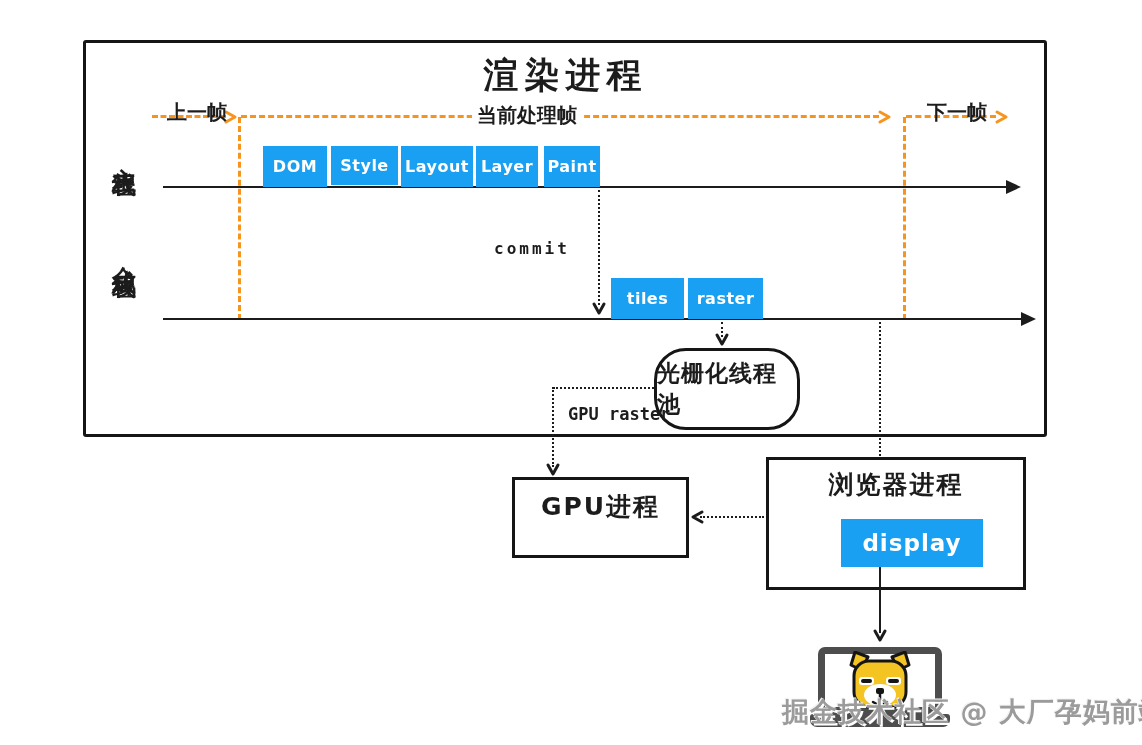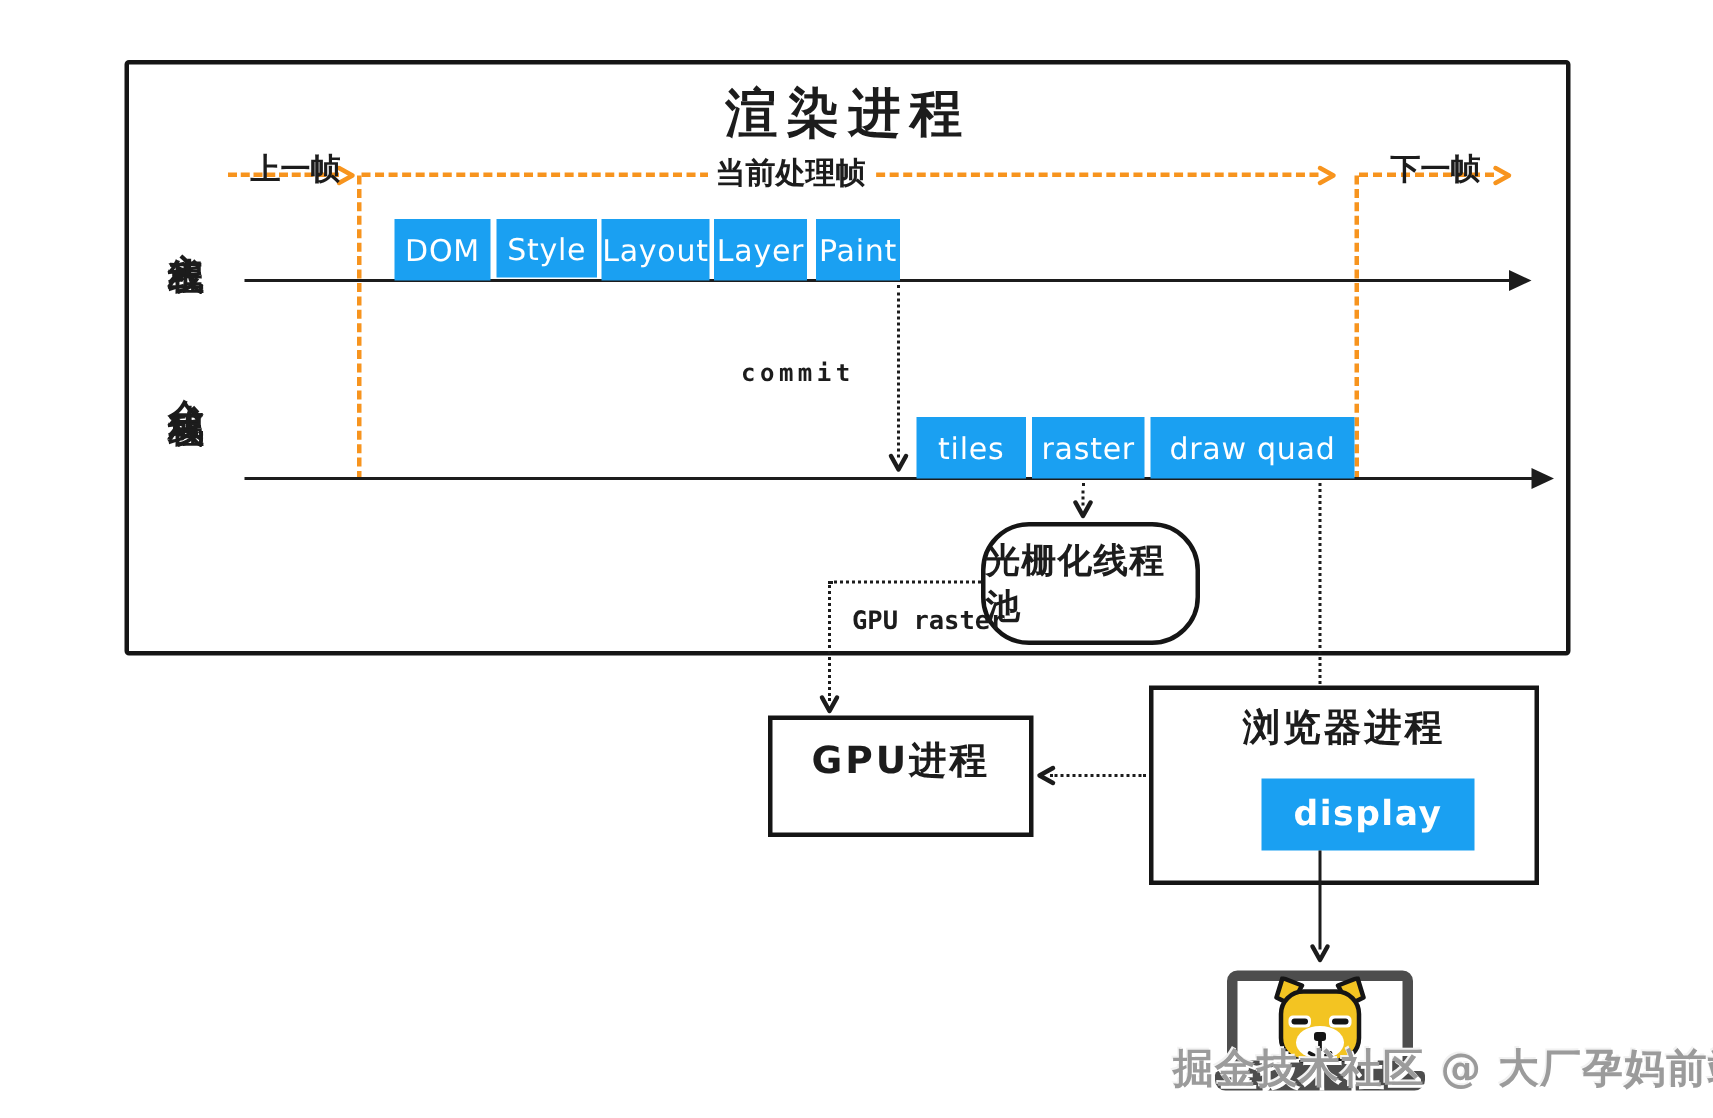--- a/index.html
+++ b/index.html
@@ -35,22 +35,22 @@
   .round-box {
     border: 3px solid #151515;
     border-radius: 32px;
     background: #fff;
     display: flex; align-items: center; justify-content: center;
   }
   .stage-box {
     background: var(--blue);
     color: #fff;
     display: flex; align-items: center; justify-content: center;
-    font-size: 20px;
-    font-weight: 400;
+    font-size: 16px;
+    font-weight: 700;
     letter-spacing: 0.5px;
   }
 
   
   .hline  { height: 0; border-top: 2px solid #1c1c1c; }
   .vline  { width: 0;  border-left: 2px solid #1c1c1c; }
   .hdot   { height: 0; border-top: 2px dotted #1c1c1c; }
   .vdot   { width: 0;  border-left: 2px dotted #1c1c1c; }
   .hdash-o{ height: 0; border-top: 3px dashed var(--orange); }
   .vdash-o{ width: 0;  border-left: 3px dashed var(--orange); }
@@ -191,21 +191,20 @@
         <polyline points="3,4 8,13 13,4" fill="none" stroke="#1c1c1c" stroke-width="3" stroke-linecap="round" stroke-linejoin="round"></polyline>
       </svg>
   </div>
 
   <div class="abs vtext" style="left:112px; top:246px;">合成线程</div>
   <div class="abs hline" style="left:163px; top:318px; width:860px;"></div>
   <div class="abs tri-right" style="left:1021px; top:312px;"></div>
 
   <div class="abs stage-box" style="left:611px; top:278px; width:73px; height:41px;">tiles</div>
   <div class="abs stage-box" style="left:688px; top:278px; width:75px; height:41px;">raster</div>
-  <div class="abs stage-box" style="left:767px; top:278px; width:136px; height:41px;">draw quad</div>
 
   <div class="abs vdot" style="left:721px; top:322px; height:15px;"></div>
   <div class="abs chev" style="left:714px; top:331px;">
     <svg viewBox="0 0 16 16">
         <polyline points="3,4 8,13 13,4" fill="none" stroke="#1c1c1c" stroke-width="3" stroke-linecap="round" stroke-linejoin="round"></polyline>
       </svg>
   </div>
 
   <div class="abs round-box" style="left:654px; top:348px; width:146px; height:82px;">
     <span class="pool-label">光栅化线程池</span>

